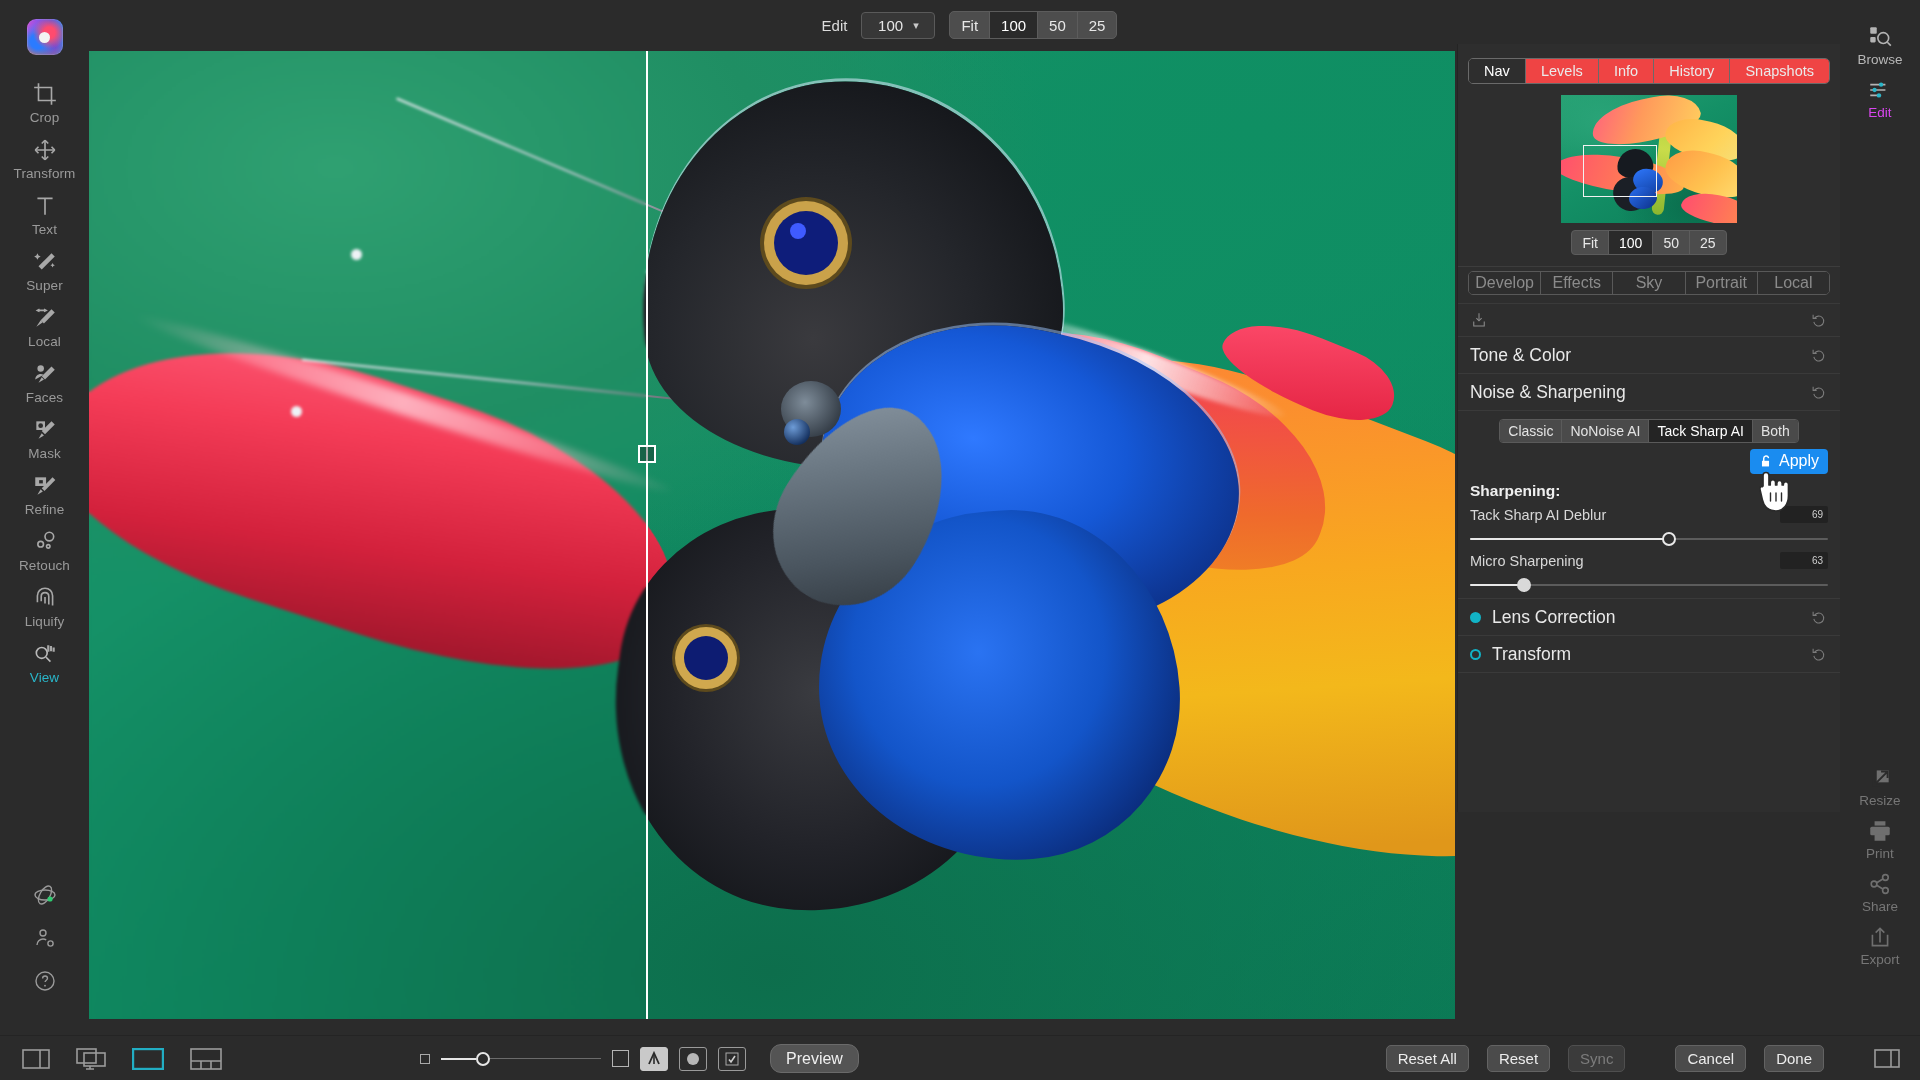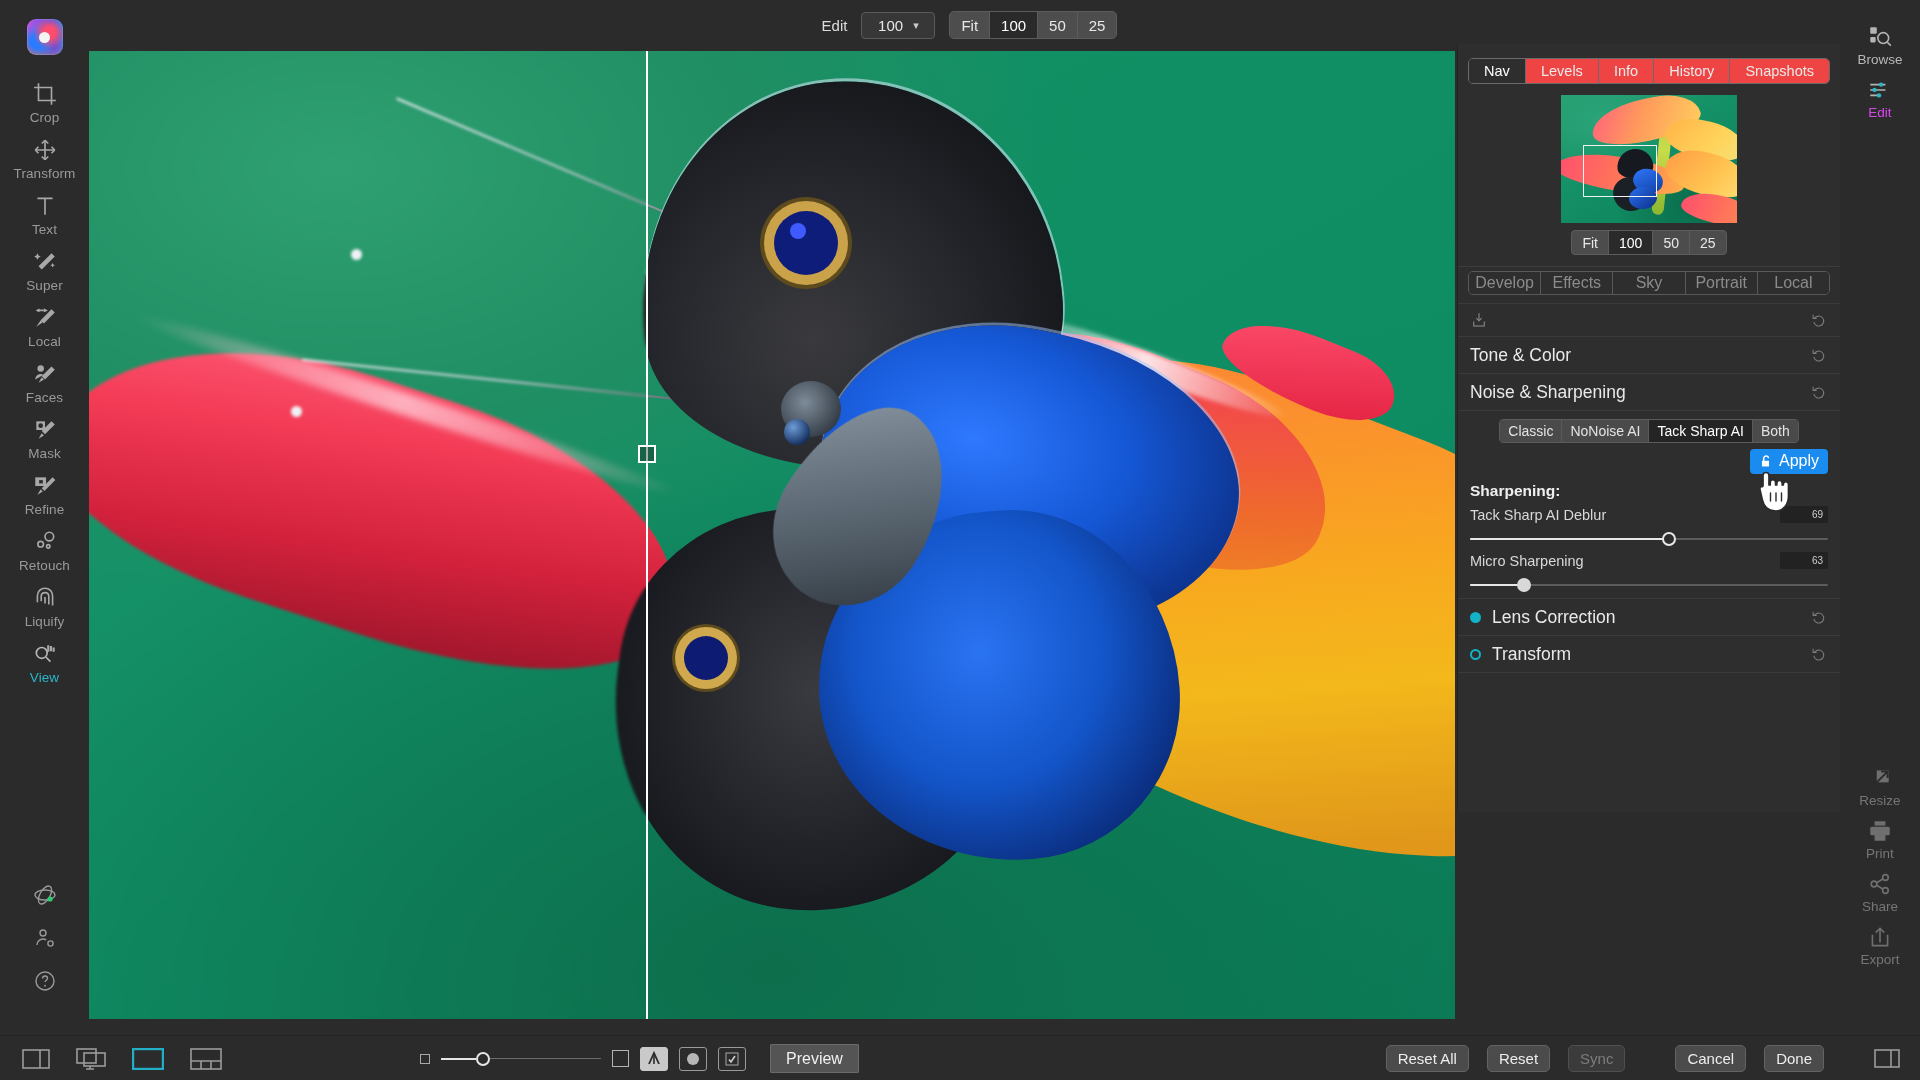--- a/index.html
+++ b/index.html
@@ -403,21 +403,21 @@
   .bb-slider .bs-fill { position:absolute; left:0; width:35px; top:6px; height:2px; background:#e6e6e6; }
   .bb-slider .bs-knob { position:absolute; left:35px; top:0; width:14px; height:14px; border-radius:50%; border:2px solid #e6e6e6; background:#2b2b2b; }
   .chip {
     width:28px; height:24px; border:1px solid #9a9a9a; border-radius:3px;
     display:flex; align-items:center; justify-content:center;
   }
   .chip.filled { background:#c9c9c9; border-color:#c9c9c9; }
   .chip svg { display:block; }
   .preview-btn {
     height:29px; padding: 0 15px; background:#545454; border:1px solid #6a6a6a;
-    border-radius:1px; color:#f0f0f0; font-size:16px;
+    border-radius:11px; color:#f0f0f0; font-size:16px;
     display:flex; align-items:center; justify-content:center; margin-left: 13px;
   }
 
   .bb-right { position:absolute; right:20px; top:0; height:45px; display:flex; align-items:center; gap:18px; }
   .btn {
     height:27px; padding: 0 11px; border-radius:5px;
     background:#4b4b4b; border:1px solid #636363; color:#ededed;
     font-size:15px; display:flex; align-items:center; justify-content:center;
   }
   .btn.disabled { color:#7c7c7c; background:#3b3b3b; border-color:#4f4f4f; }

